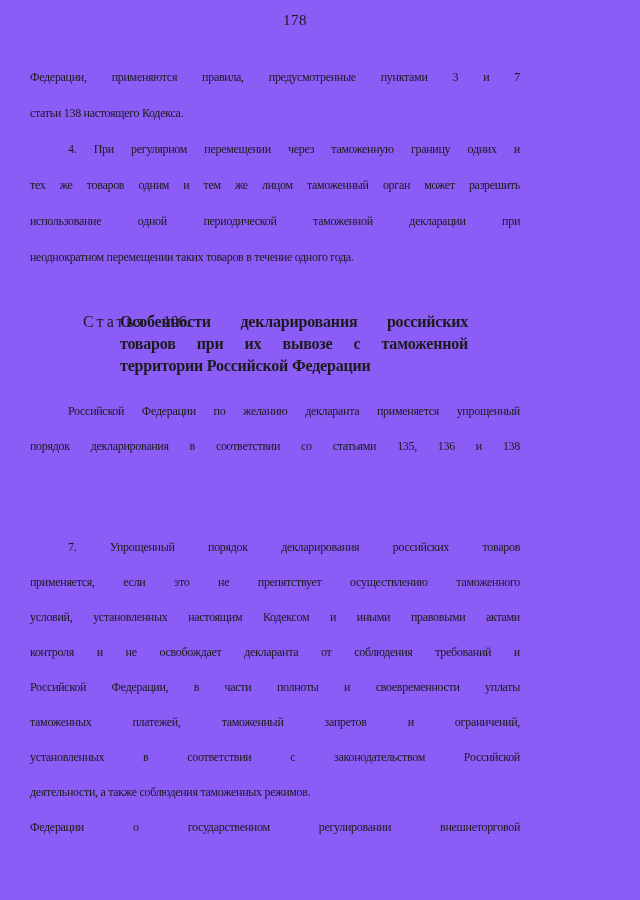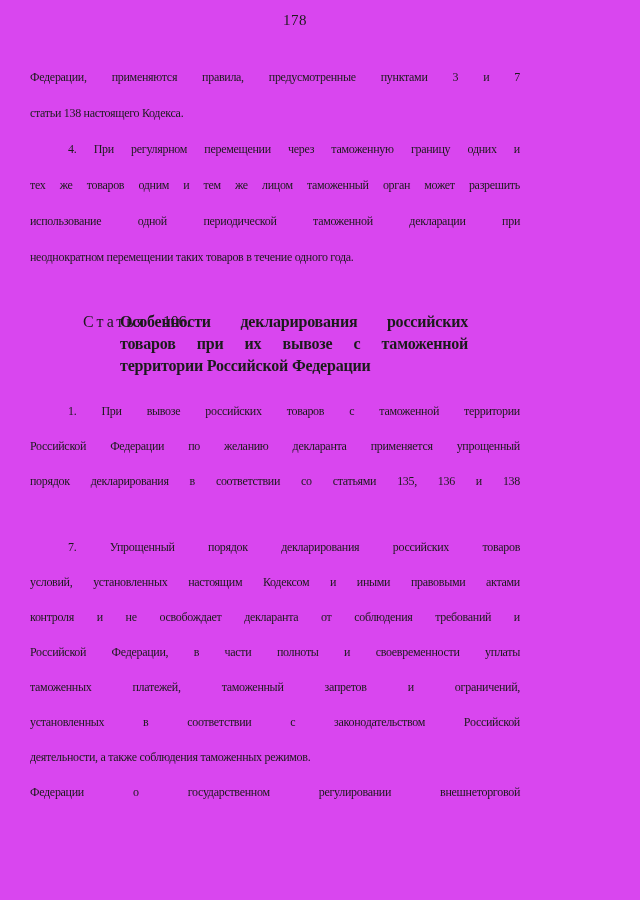--- a/index.html
+++ b/index.html
@@ -4,21 +4,21 @@
 <style>
   html, body {
     margin: 0;
     padding: 0;
     background: #ffffff;
   }
   .page {
     position: relative;
     width: 640px;
     height: 900px;
-    background: #d946ef;
+    background: #8b5cf6;
     font-family: "Liberation Serif", "DejaVu Serif", serif;
     color: #1b1b1b;
     overflow: hidden;
   }
   .pagenum {
     position: absolute;
     top: 12px;
     left: 45px;
     width: 500px;
     text-align: center;
@@ -98,27 +98,27 @@
       <span class="spaced">Статья</span><span>106.</span>
     </div>
     <div class="heading-title">
         <div class="line j">Особенности декларирования российских</div>
         <div class="line j">товаров при их вывозе с таможенной</div>
         <div class="line">территории Российской Федерации</div>
       </div>
   </div>
 
   <div class="para lh35 indent" style="top: 394px;">
-      <div class="line j">1. При вывозе российских товаров с таможенной территории</div>
       <div class="line j">Российской Федерации по желанию декларанта применяется упрощенный</div>
       <div class="line j">порядок декларирования в соответствии со статьями 135, 136 и 138</div>
     </div>
 
   <div class="para lh35 indent" style="top: 530px;">
       <div class="line j">7. Упрощенный порядок декларирования российских товаров</div>
+      <div class="line j">применяется, если это не препятствует осуществлению таможенного</div>
       <div class="line j">условий, установленных настоящим Кодексом и иными правовыми актами</div>
       <div class="line j">контроля и не освобождает декларанта от соблюдения требований и</div>
       <div class="line j">Российской Федерации, в части полноты и своевременности уплаты</div>
       <div class="line j">таможенных платежей, таможенный запретов и ограничений,</div>
       <div class="line j">установленных в соответствии с законодательством Российской</div>
       <div class="line">деятельности, а также соблюдения таможенных режимов.</div>
       <div class="line j">Федерации о государственном регулировании внешнеторговой</div>
     </div>
 
 </div>

